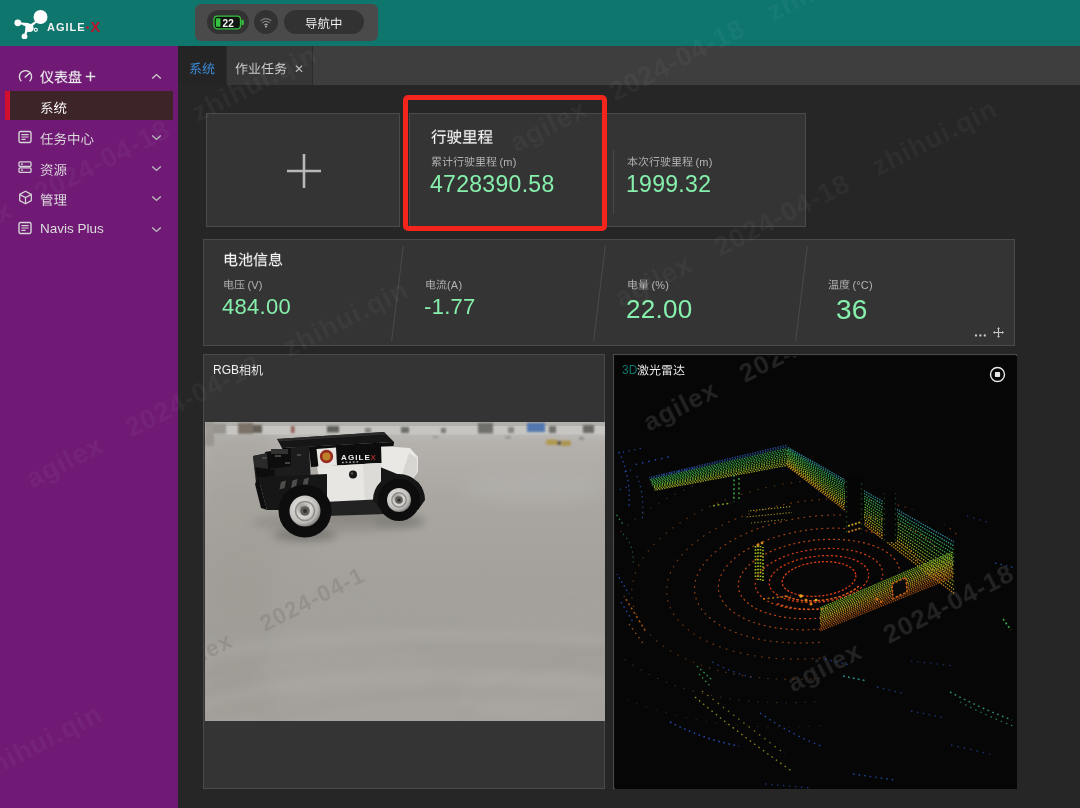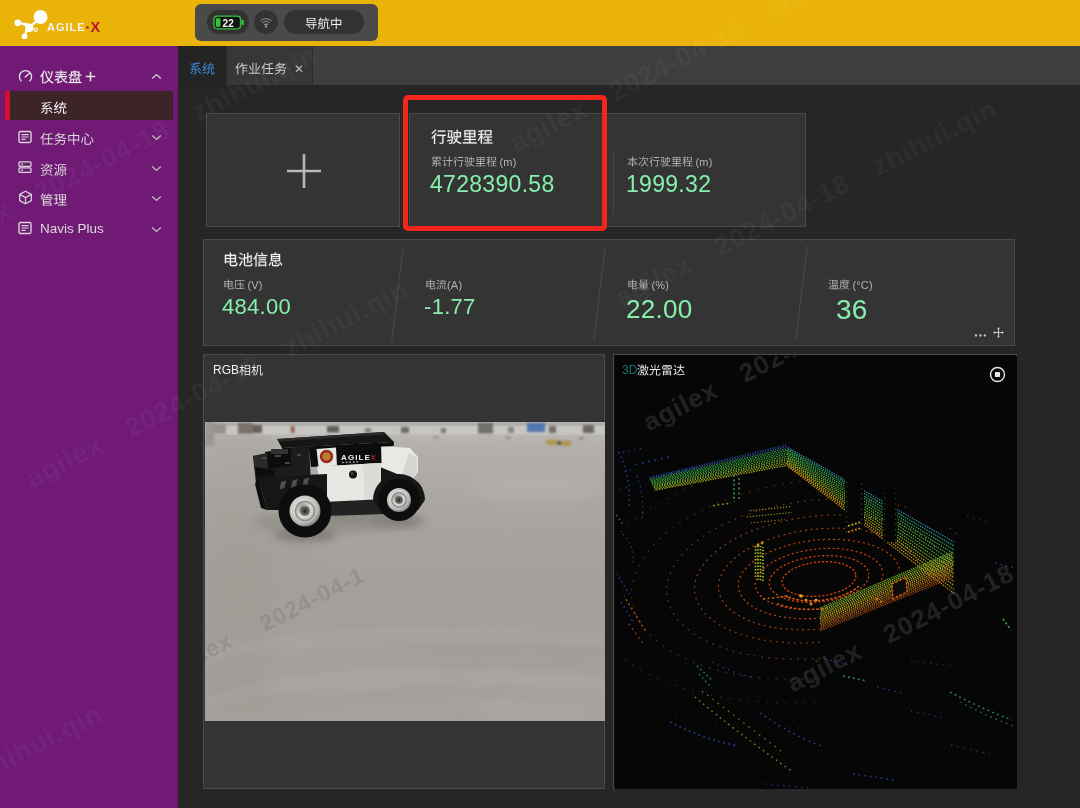--- a/index.html
+++ b/index.html
@@ -1,19 +1,19 @@
 <!DOCTYPE html>
 <html><head><meta charset="utf-8"><style>
 *{margin:0;padding:0;box-sizing:border-box}
 html,body{width:1080px;height:808px;background:#262626;overflow:hidden}
 body{font-family:"Liberation Sans",sans-serif}
 #page{position:relative;width:1080px;height:808px;overflow:hidden}
 .abs{position:absolute}
 .zh{display:inline-block;vertical-align:-0.13em}
-#header{position:absolute;left:0;top:0;width:1080px;height:46px;background:#eab308}
+#header{position:absolute;left:0;top:0;width:1080px;height:46px;background:#0f766e}
 #sidebar{position:absolute;left:0;top:46px;width:178px;height:762px;background:#701a75}
 #mainbg{position:absolute;left:178px;top:46px;width:902px;height:762px;background:#262626}
 #tabbar{position:absolute;left:178px;top:46px;width:902px;height:39px;background:#3e3e3e}
 .tab1{position:absolute;left:0;top:0;width:48px;height:39px;background:#242424;color:#3c8cdc;font-size:13px;text-align:center;line-height:46px}
 .tab2{position:absolute;left:48px;top:0;width:87px;height:39px;background:#373737;border-left:1px solid #2b2b2b;border-right:1px solid #2b2b2b;color:#cfcfcf;font-size:13px;line-height:46px;text-align:center}
 .card{position:absolute;background:#343434;border:1px solid #4a4a4a}
 .lab{color:#b3b3b3;font-size:11px;letter-spacing:0.2px}
 .val{color:#86efac;font-size:23px;letter-spacing:0.3px}
 .menu-ic{position:absolute;left:18px}
 .chev{position:absolute;left:151px}

